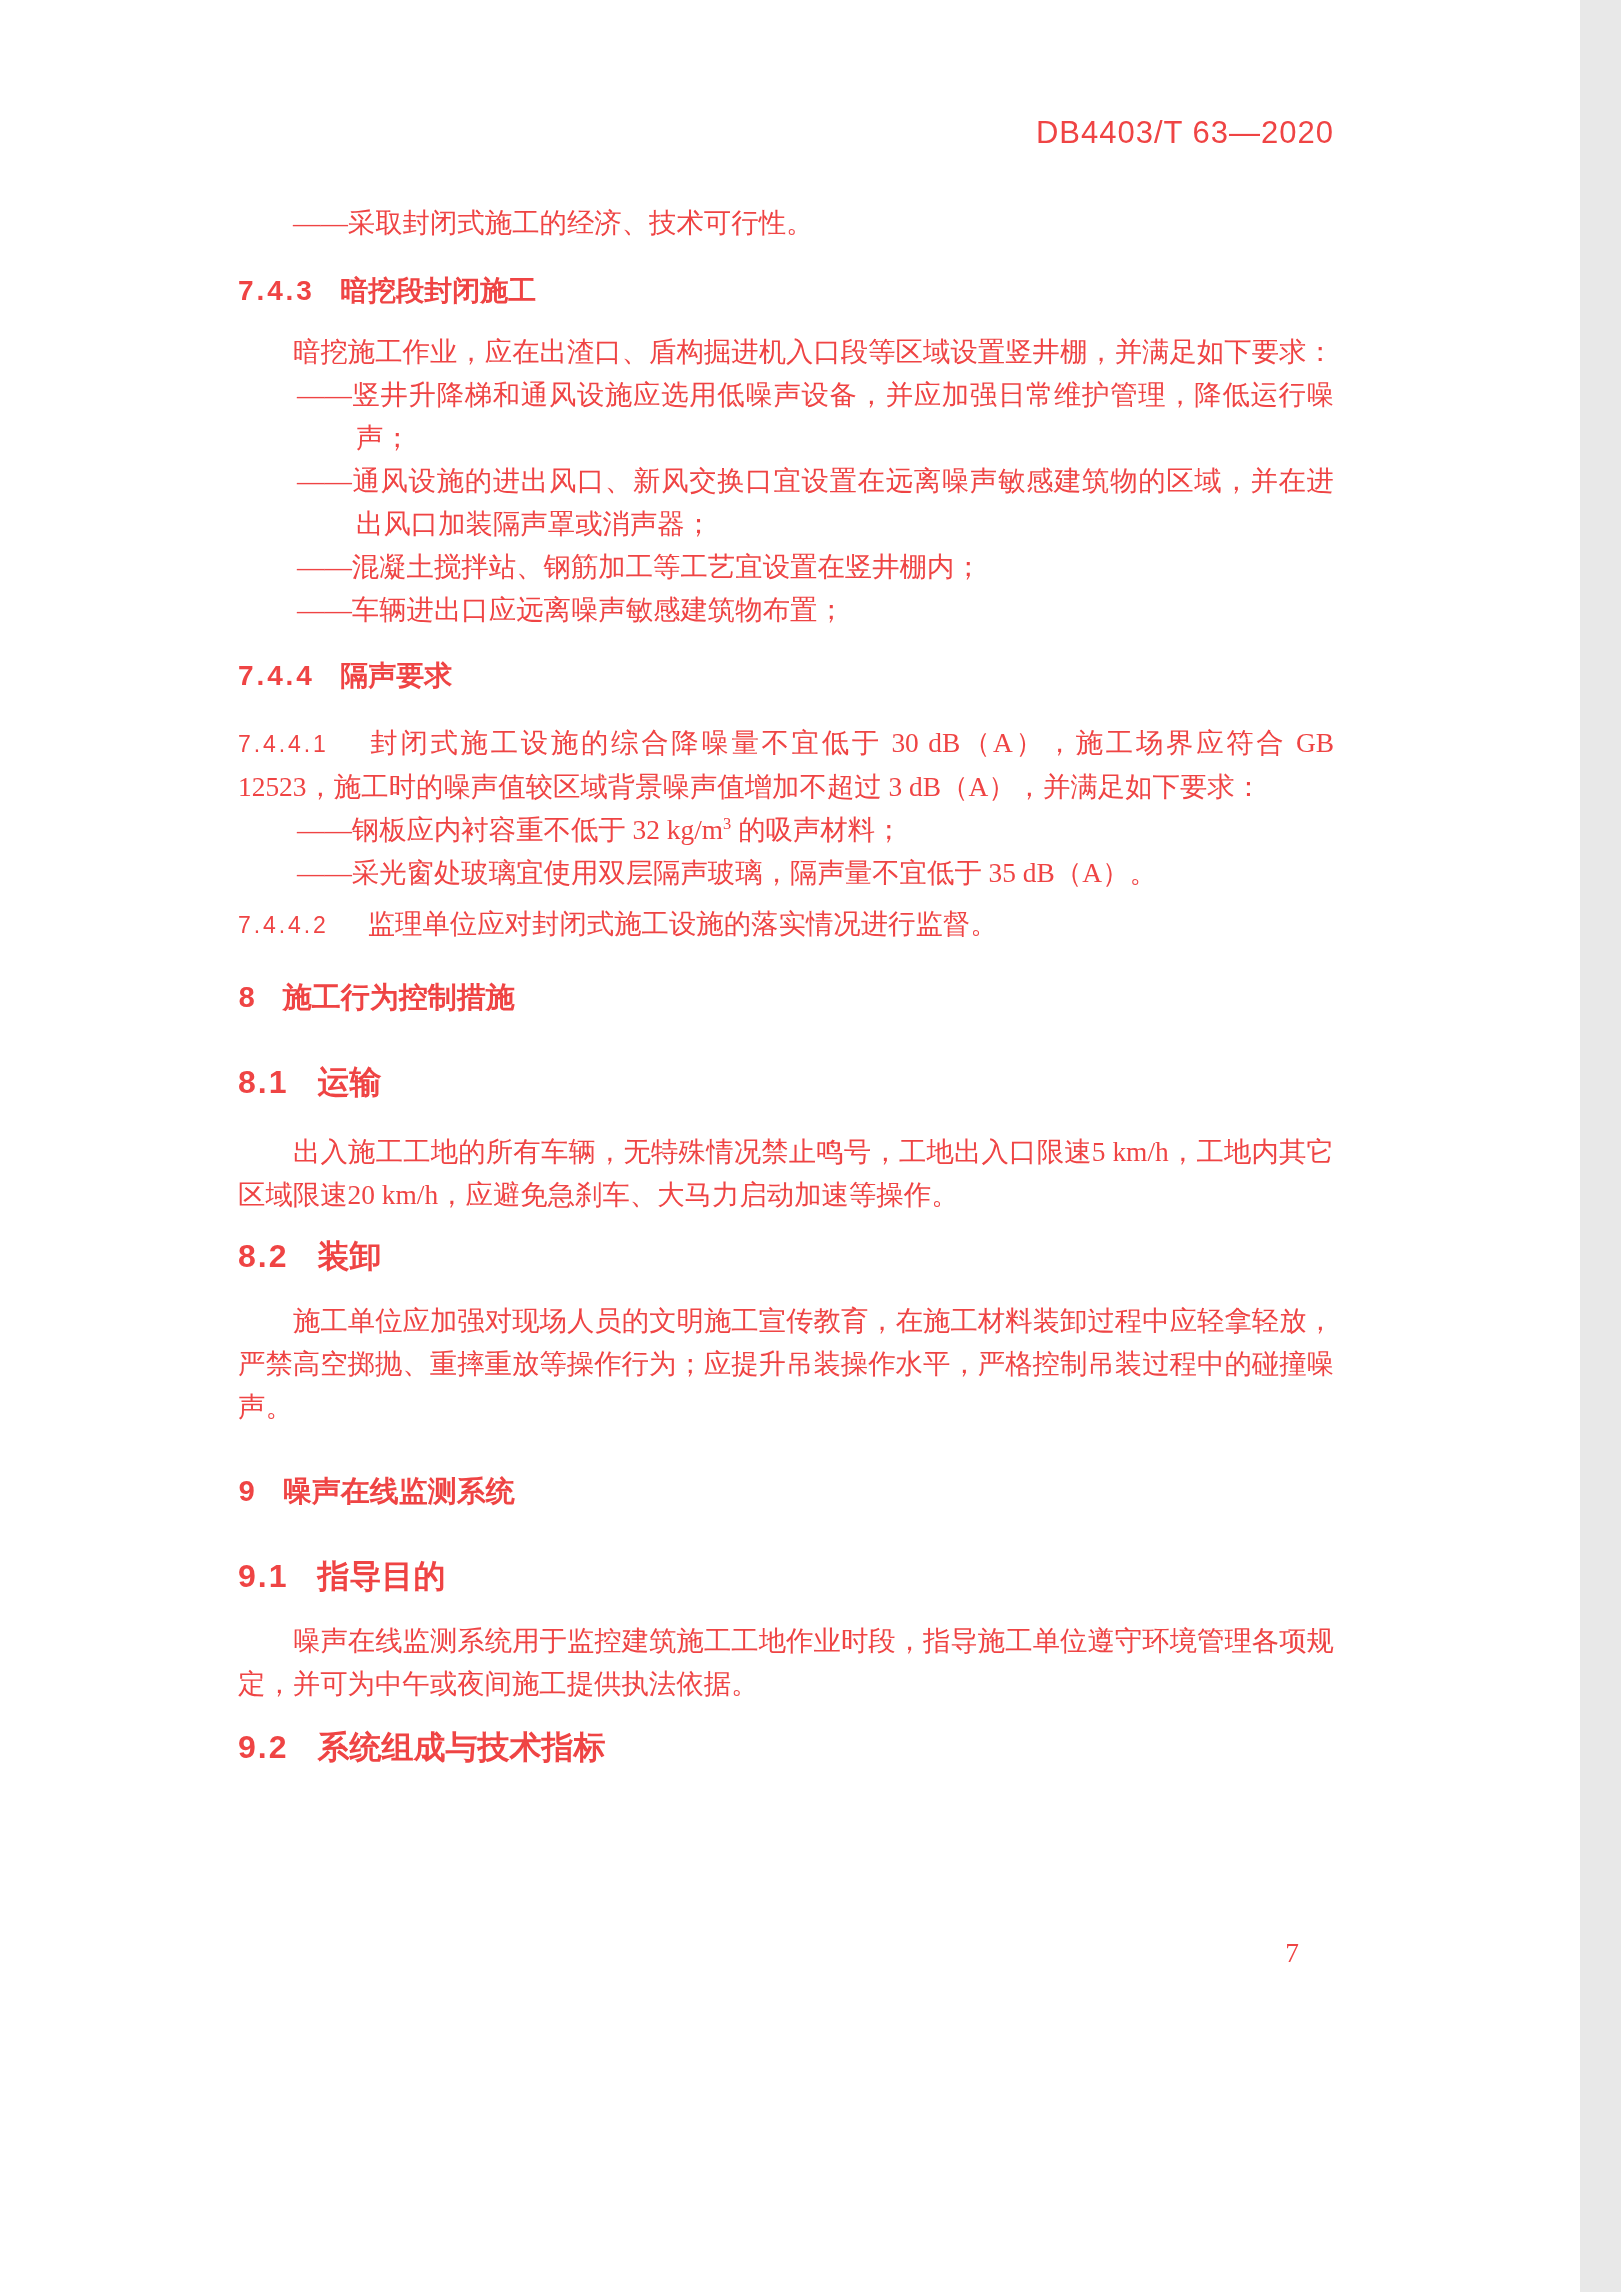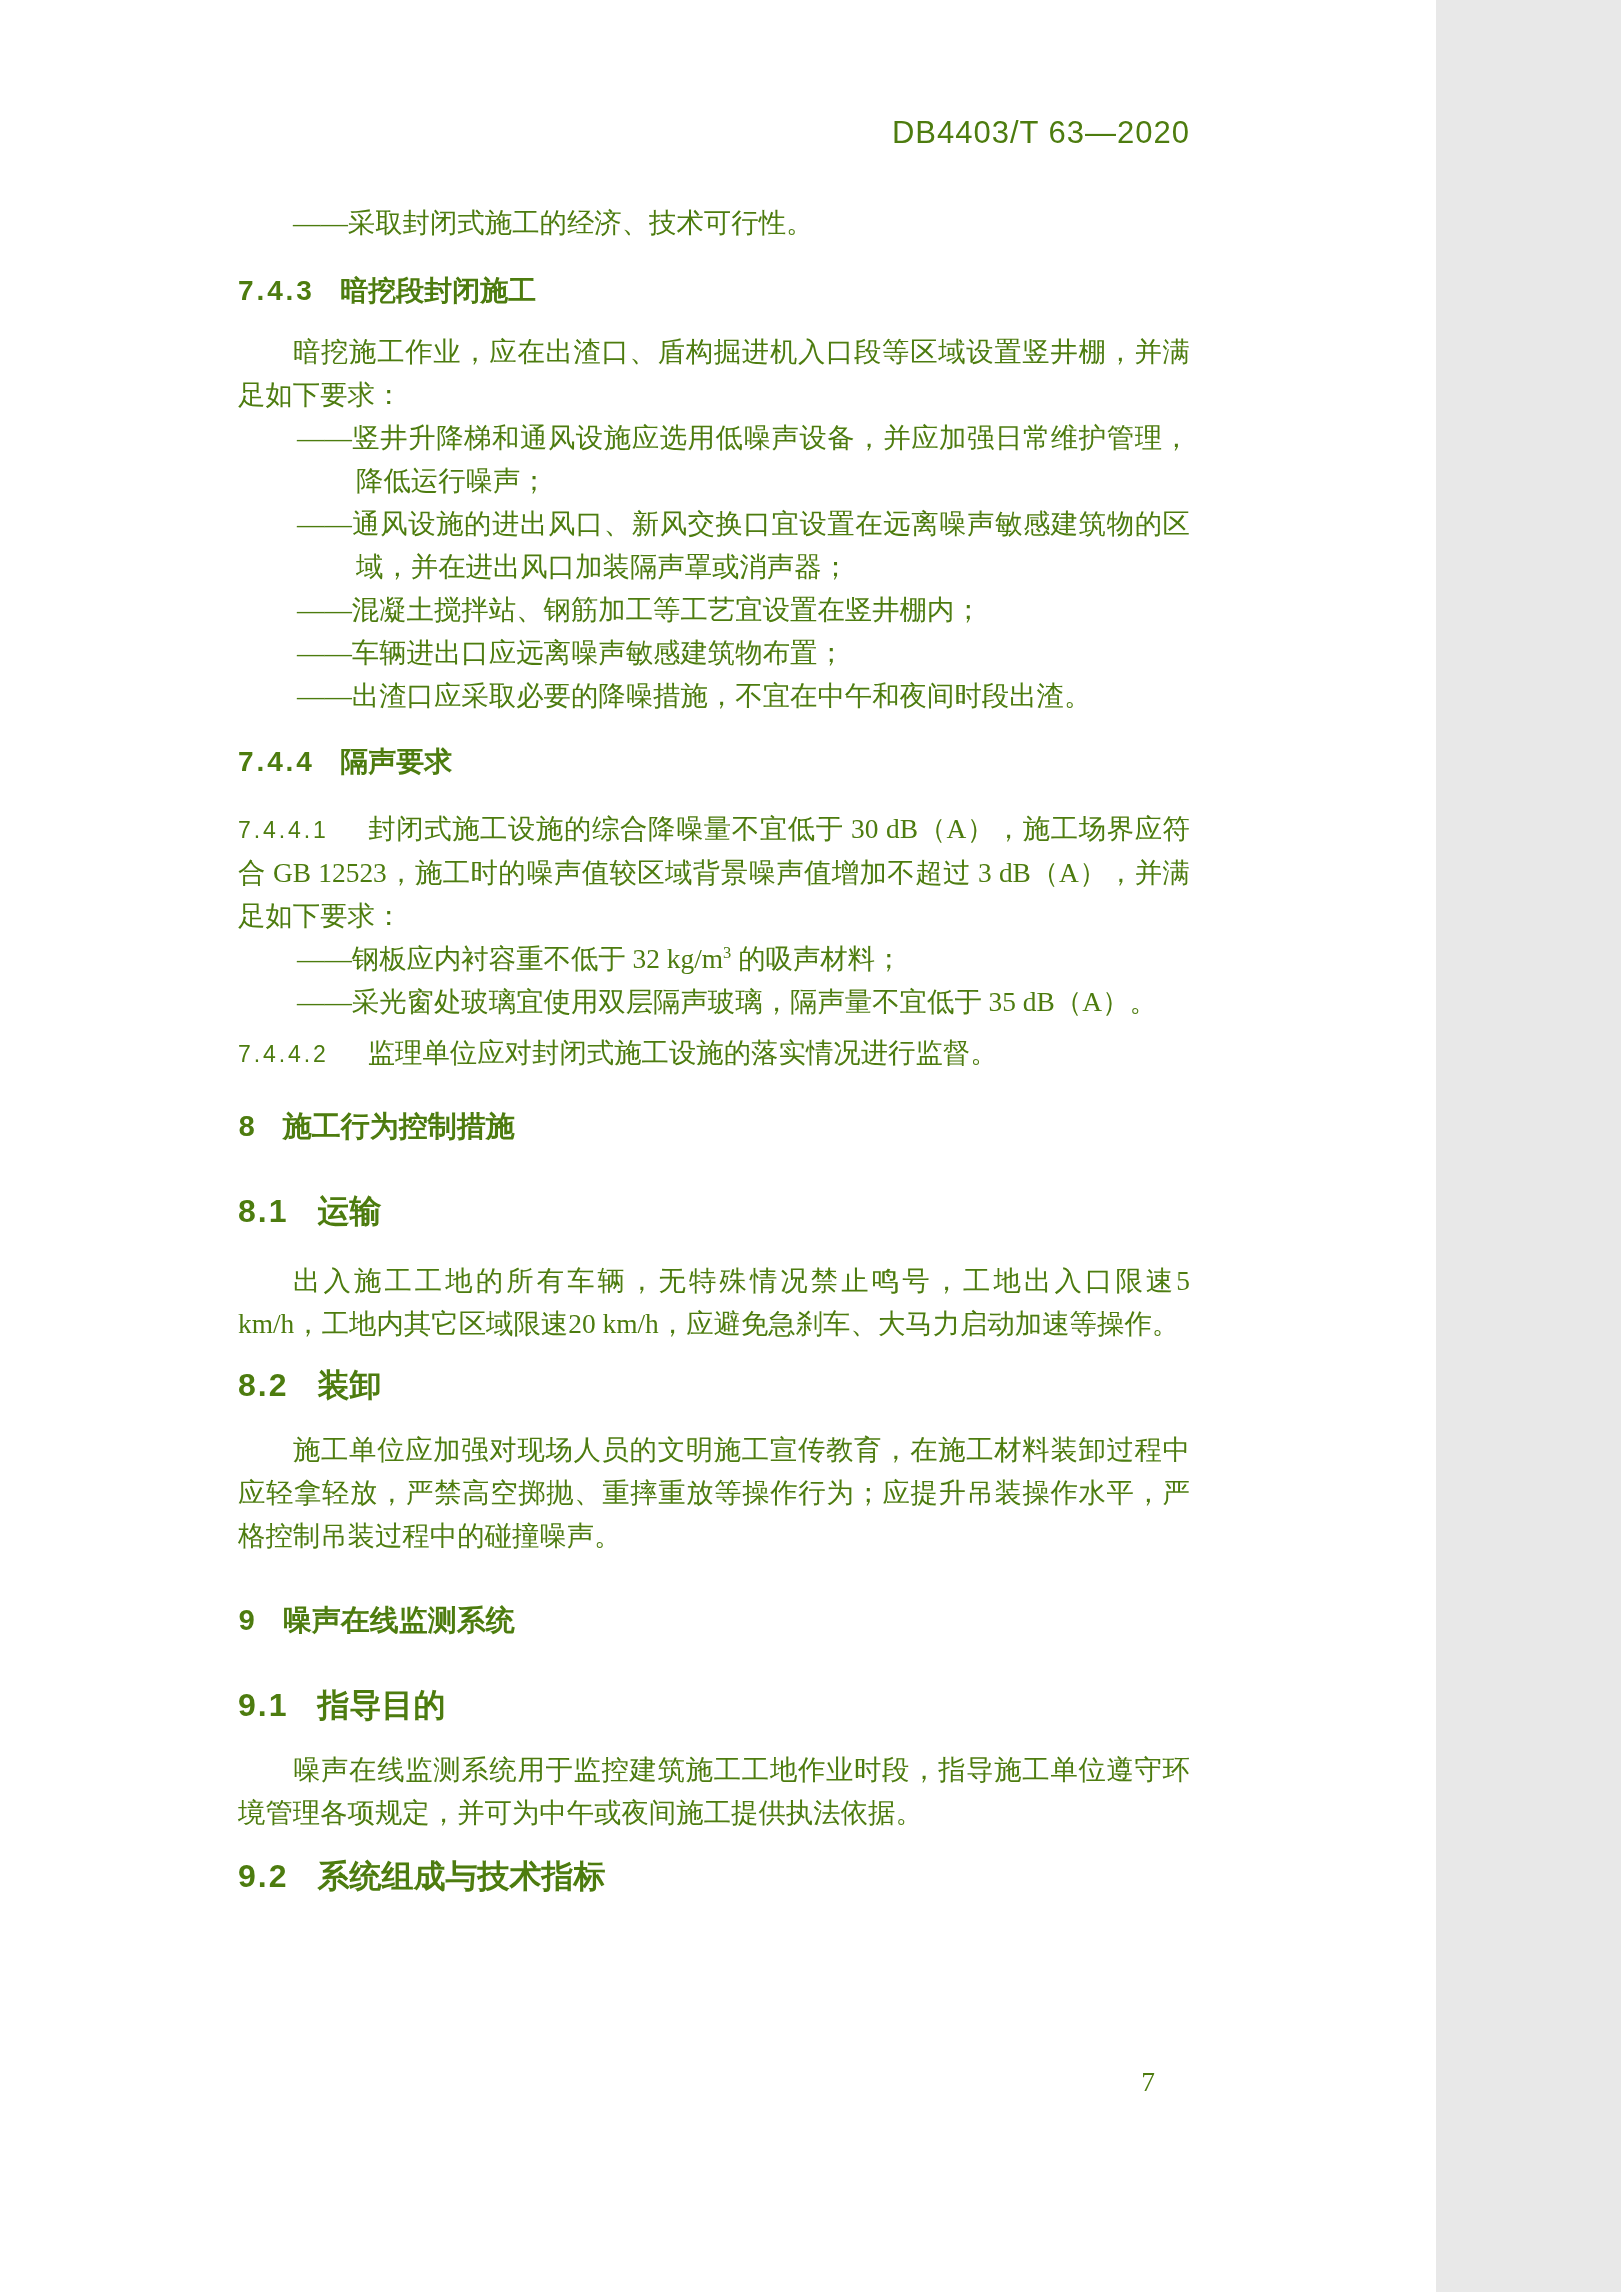--- a/index.html
+++ b/index.html
@@ -1,23 +1,23 @@
 <!DOCTYPE html>
 <html><head>
 <meta charset="utf-8">
 <style>
   html,body{margin:0;padding:0;background:#e8e8e8;}
   .page{
     position:relative;
-    width:1436px;height:2293px;
+    width:1580px;height:2293px;
     background:#ffffff;
     box-sizing:border-box;
     padding:116px 246px 0 238px;
     font-family:"Liberation Serif","DejaVu Serif",serif;
-    color:#4d7c0f;
+    color:#ef4444;
     overflow:hidden;
   }
   .doc-code{
     text-align:right;
     font-family:"Liberation Sans","DejaVu Sans",sans-serif;
     font-size:31px;line-height:33px;
     letter-spacing:1px;
     font-weight:400;
   }
   .body-text{
@@ -90,21 +90,20 @@
     <span class="num">7.4.3</span><span>暗挖段封闭施工</span>
   </div>
 
   <div class="body-text para p-intro">暗挖施工作业，应在出渣口、盾构掘进机入口段等区域设置竖井棚，并满足如下要求：</div>
 
   <div class="body-text bullets">
     <div class="bullet">——竖井升降梯和通风设施应选用低噪声设备，并应加强日常维护管理，降低运行噪声；</div>
     <div class="bullet">——通风设施的进出风口、新风交换口宜设置在远离噪声敏感建筑物的区域，并在进出风口加装隔声罩或消声器；</div>
     <div class="bullet">——混凝土搅拌站、钢筋加工等工艺宜设置在竖井棚内；</div>
     <div class="bullet">——车辆进出口应远离噪声敏感建筑物布置；</div>
-    <div class="bullet">——出渣口应采取必要的降噪措施，不宜在中午和夜间时段出渣。</div>
   </div>
 
   <div class="h3 hc">
     <span class="num">7.4.4</span><span>隔声要求</span>
   </div>
 
   <div class="body-text clause clause-first">
     <span class="cnum">7.4.4.1</span><span>封闭式施工设施的综合降噪量不宜低于 30 dB（A），施工场界应符合 GB 12523，施工时的噪声值较区域背景噪声值增加不超过 3 dB（A），并满足如下要求：</span>
   </div>
 

